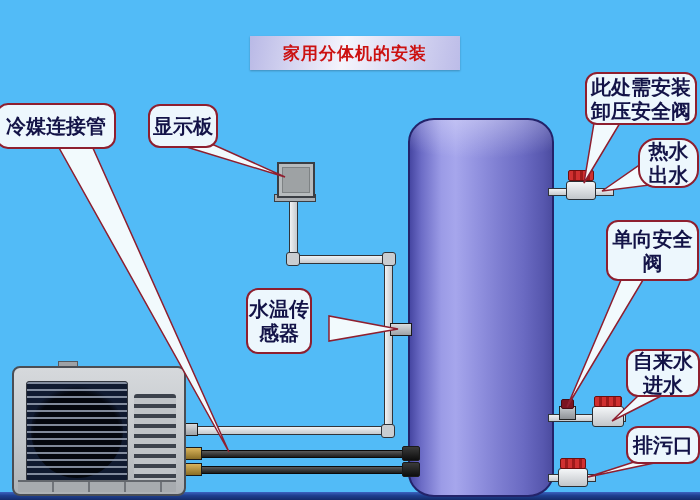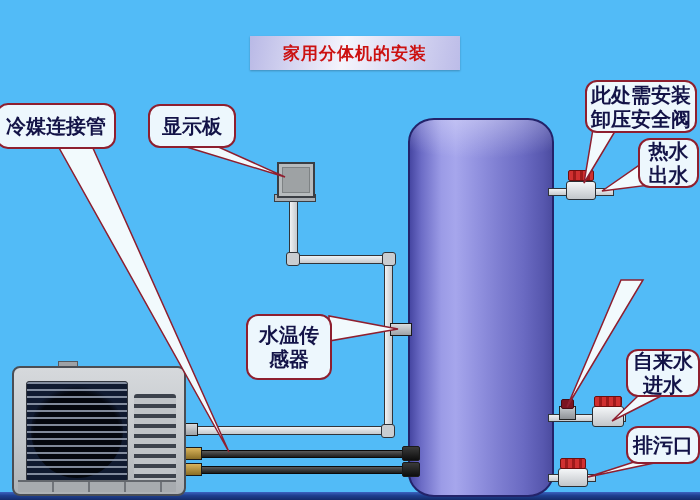--- a/index.html
+++ b/index.html
@@ -163,31 +163,33 @@
     <polygon points="329,316 329,341 398,329" fill="#F2FAFD" stroke="#8E1F2F" stroke-width="1.5"></polygon>
     <polygon points="594,123 620,123 584,183" fill="#F2FAFD" stroke="#8E1F2F" stroke-width="1.5"></polygon>
     <polygon points="641,164 650,185 602,191" fill="#F2FAFD" stroke="#8E1F2F" stroke-width="1.5"></polygon>
     <polygon points="621,280 643,280 567,407" fill="#F2FAFD" stroke="#8E1F2F" stroke-width="1.5"></polygon>
     <polygon points="639,395 661,396 612,421" fill="#F2FAFD" stroke="#8E1F2F" stroke-width="1.5"></polygon>
     <polygon points="637,461 659,462 588,477" fill="#F2FAFD" stroke="#8E1F2F" stroke-width="1.5"></polygon>
   </svg>
 
   <div class="callout" style="left:-4px;top:103px;width:120px;height:46px;">冷媒连接管</div>
 
-  <div class="callout" style="left:148px;top:104px;width:88px;height:44px;">显示板</div>
+  <div class="callout" style="left:148px;top:104px;width:70px;height:44px;">显示板</div>
 
-  <div class="callout" style="left:246px;top:314px;width:86px;height:66px;text-align:center;">水温传
+  <div class="callout" style="left:246px;top:288px;width:66px;height:66px;text-align:center;">水温传
 感器</div>
 
-  <div class="callout" style="left:585px;top:80px;width:112px;height:53px;">此处需安装
+  <div class="callout" style="left:585px;top:72px;width:112px;height:53px;">此处需安装
 卸压安全阀</div>
 
-  <div class="callout" style="left:638px;top:138px;width:61px;height:50px;">热水
+  <div class="callout" style="left:638px;top:138px;width:61px;height:50px;border-radius:18px;">热水
 出水</div>
 
+  <div class="callout" style="left:606px;top:220px;width:93px;height:61px;">单向安全
+阀</div>
 
   <div class="callout" style="left:626px;top:426px;width:74px;height:38px;">排污口</div>
 
   <div class="callout" style="left:626px;top:349px;width:74px;height:48px;">自来水
 进水</div>
 
   <div class="title">家用分体机的安装</div>
 
 </div>
 

